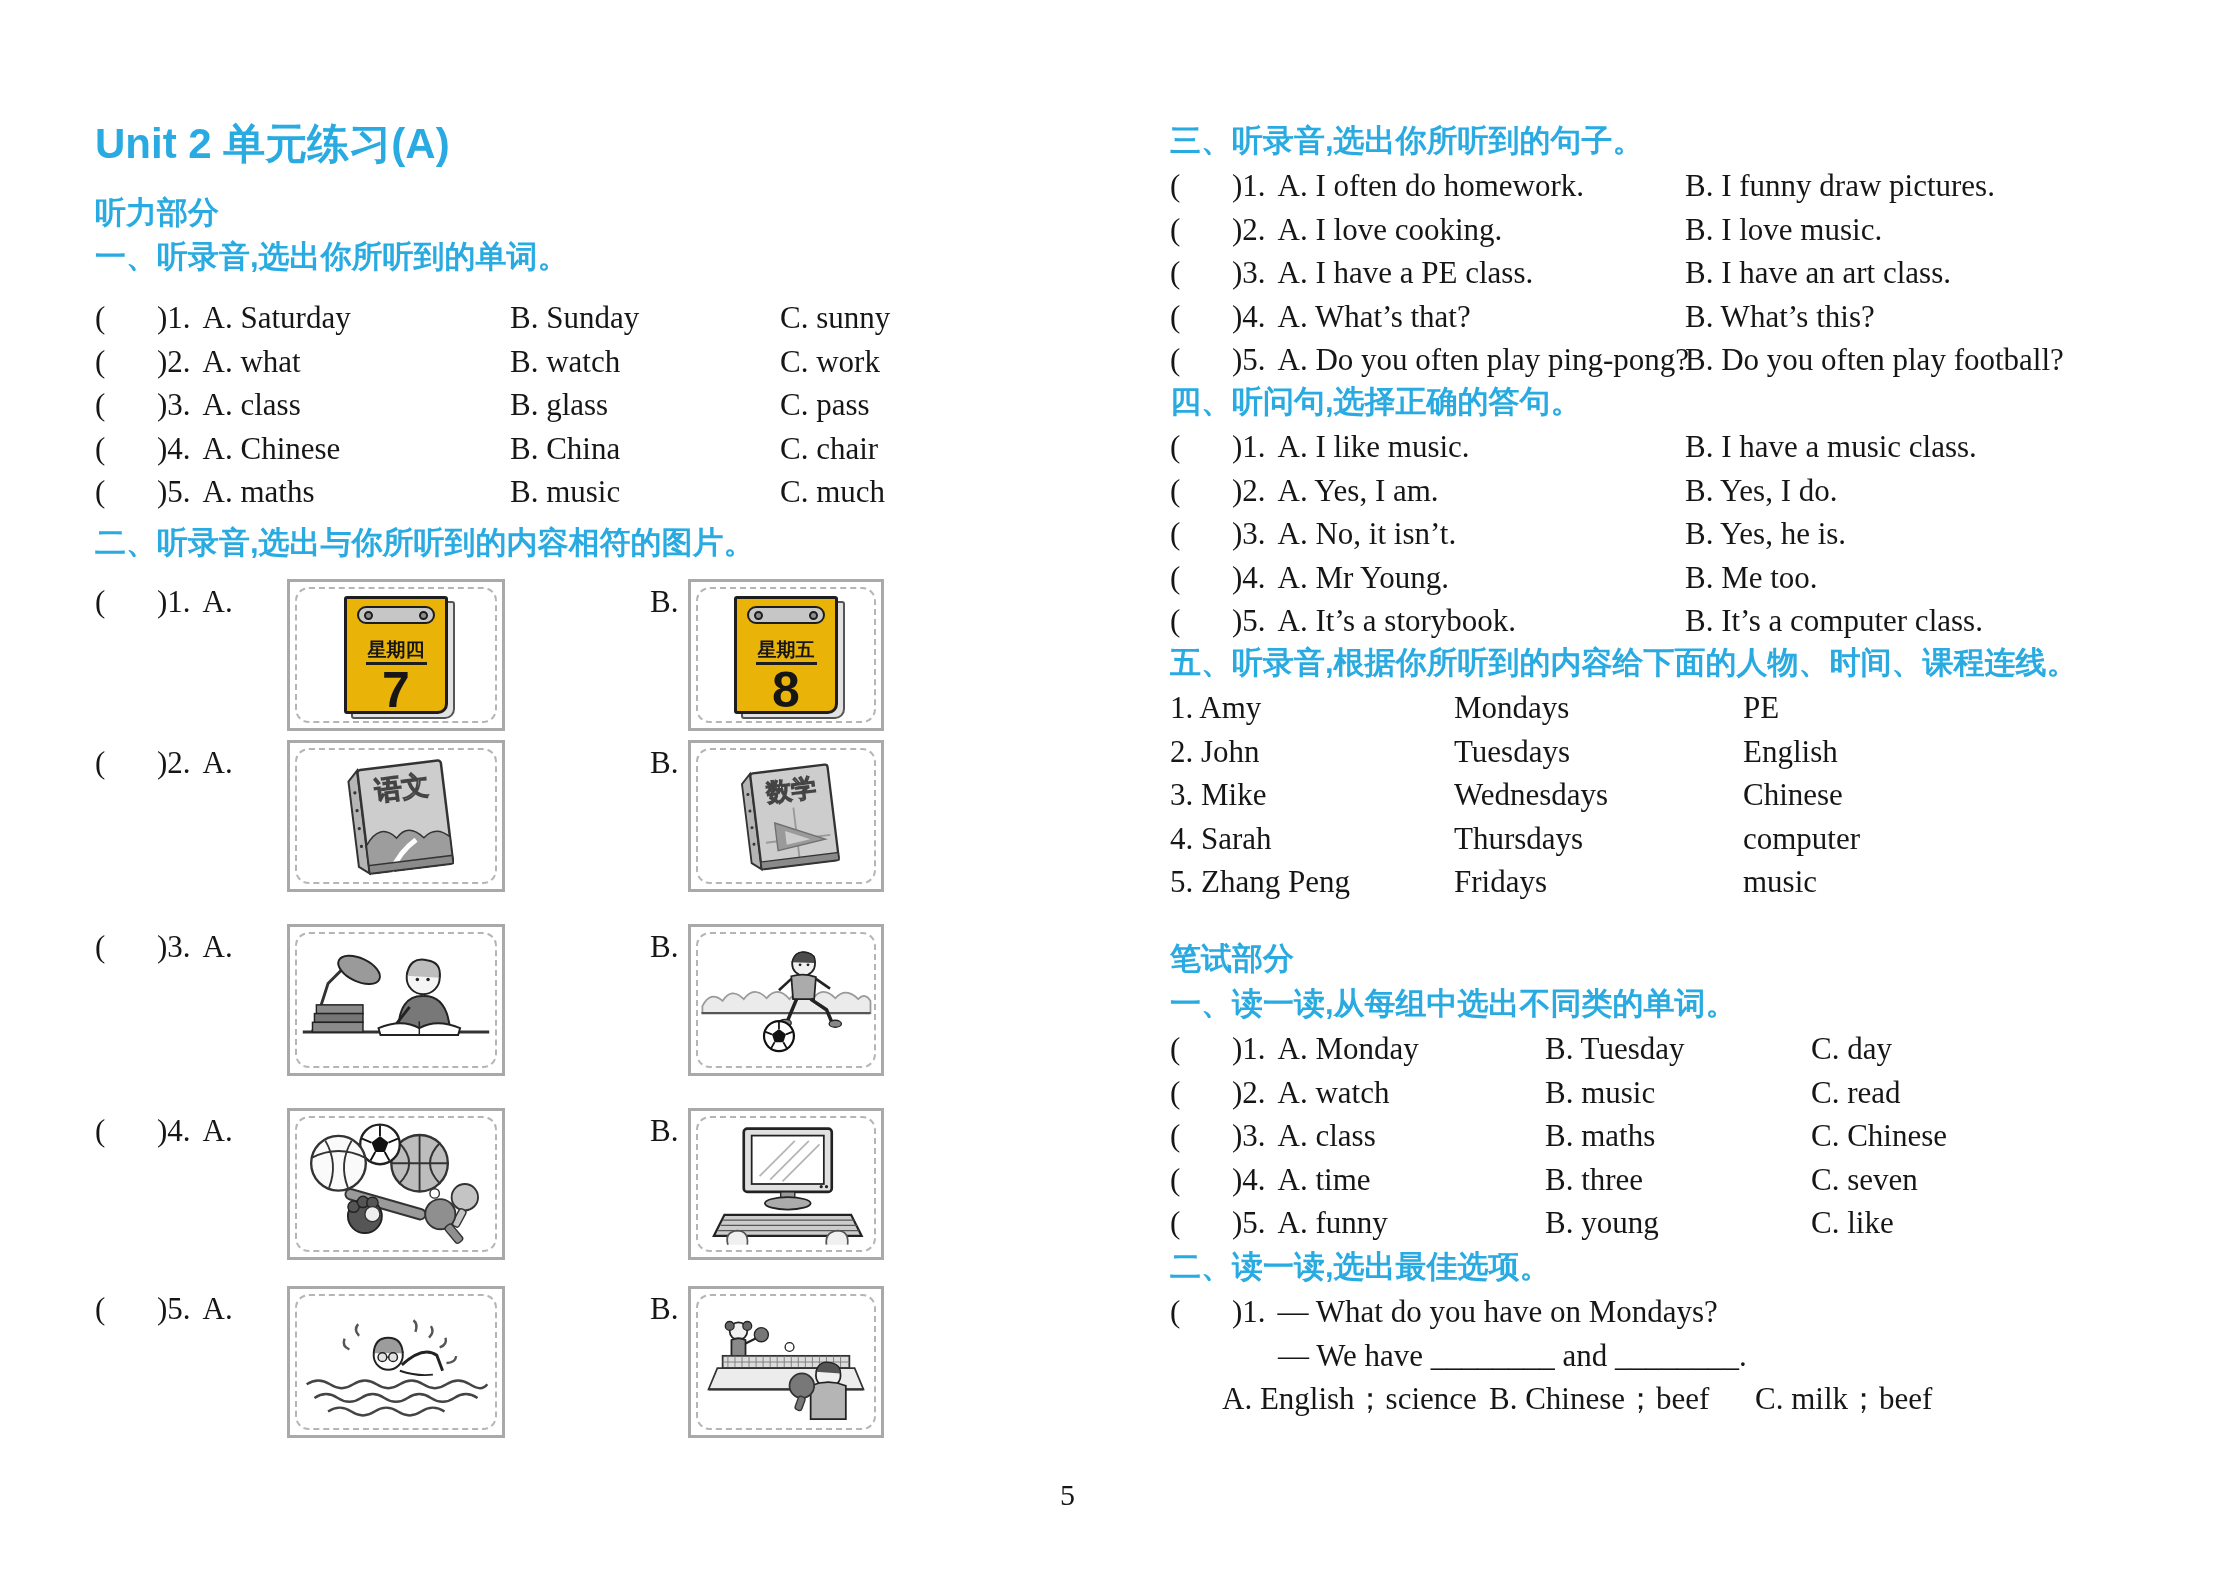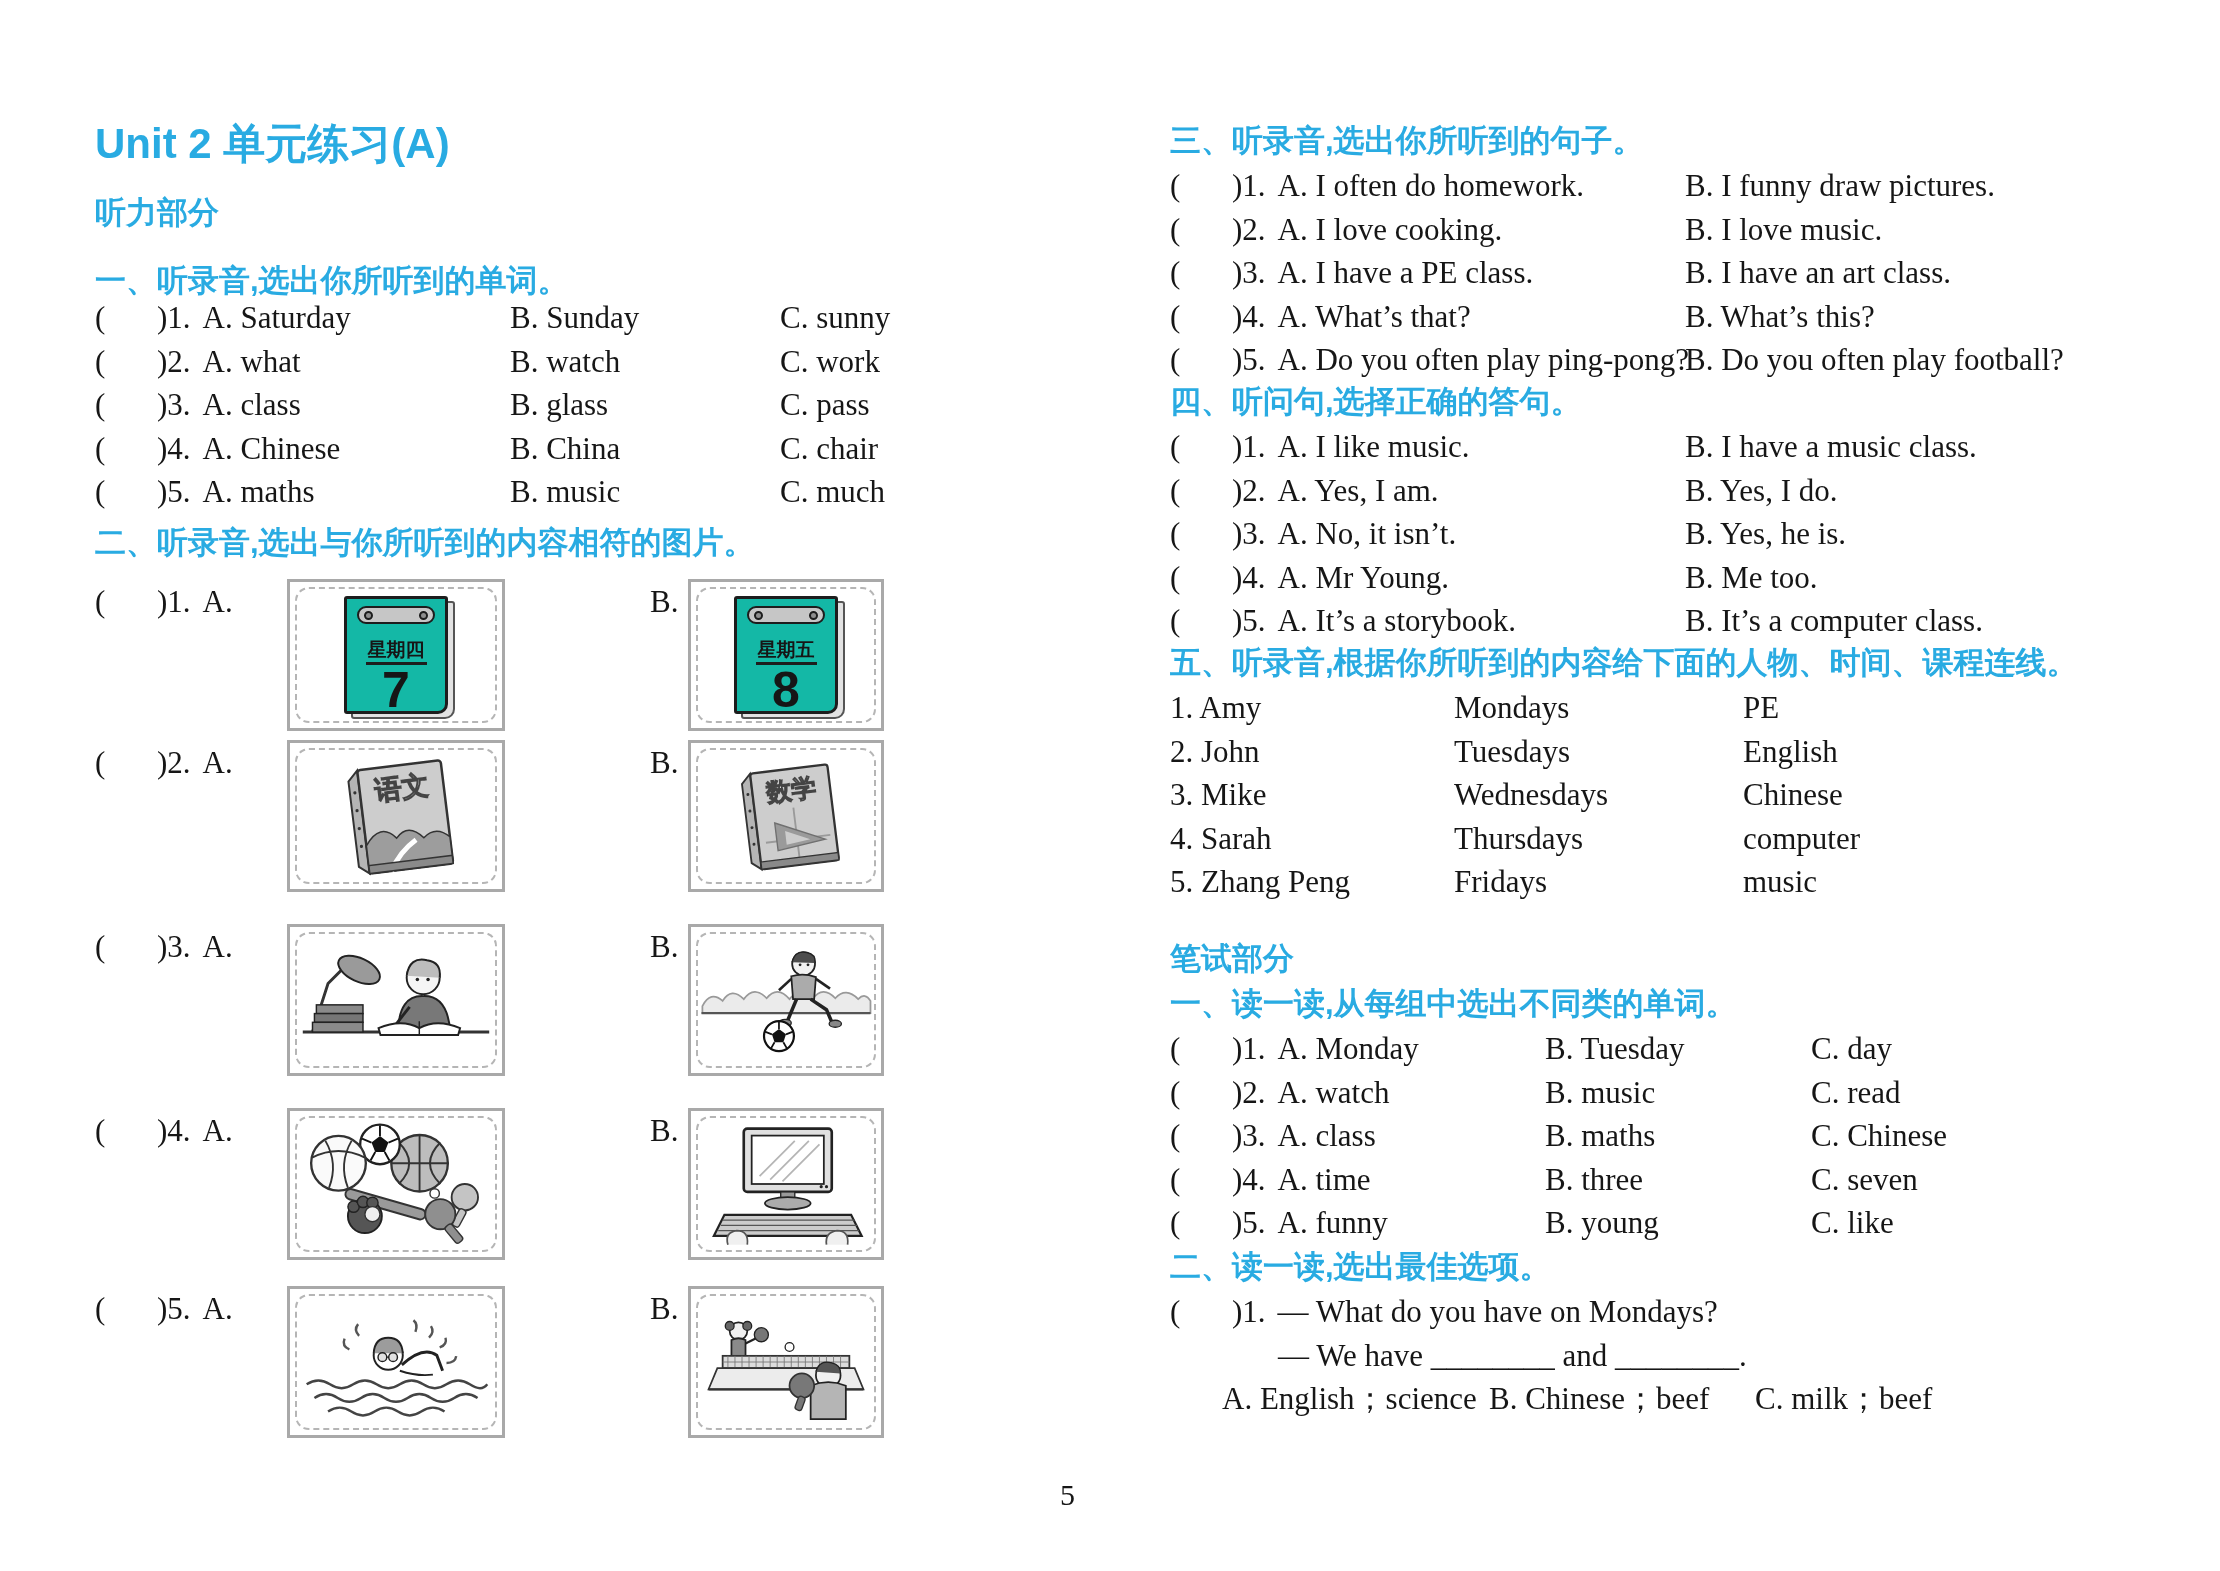--- a/index.html
+++ b/index.html
@@ -22,39 +22,39 @@
   .paren{display:inline-block;width:62px}
   .opt{margin-left:12px}
   .pic-row{position:absolute;left:95px;width:930px;height:162px;font-size:31px;line-height:38px}
   .pic-label-a{position:absolute;left:0;top:4px;white-space:nowrap}
   .pic-label-b{position:absolute;left:555px;top:4px}
   .pic-box{position:absolute;top:0;width:218px;height:152px;border:3px solid #a9a9a9;background:#fff;padding:5px}
   .pic-box .dash{width:100%;height:100%;border:2px dashed #b5b5b5;border-radius:14px;display:flex;align-items:center;justify-content:center;overflow:hidden;background:#fff}
   .box-a{left:192px}
   .box-b{left:593px;width:196px}
   
-  .cal{position:relative;width:104px;height:118px;background:#14b8a6;border:3px solid #1d1d1d;border-radius:3px 3px 10px 3px;
+  .cal{position:relative;width:104px;height:118px;background:#eab308;border:3px solid #1d1d1d;border-radius:3px 3px 10px 3px;
        box-shadow:7px 5px 0 -2px #e2e2e2,7px 5px 0 0 #555;font-family:"Liberation Sans",sans-serif;text-align:center}
   .cal-bar{height:18px;margin:7px 10px 3px;background:#c6c6c6;border:2px solid #1d1d1d;border-radius:9px;display:flex;align-items:center;justify-content:space-between;padding:0 5px}
   .grommet{width:9px;height:9px;border-radius:50%;background:#8e8e8e;border:2px solid #1d1d1d}
   .cal-week{display:inline-block;font-weight:bold;font-size:19px;line-height:1.15;border-bottom:3px solid #1d1d1d;padding:0 2px 1px}
   .cal-num{font-weight:bold;font-size:50px;line-height:1.02}
   .svgtext{font-family:"Liberation Sans",sans-serif;font-weight:bold}
   .pagenum{font-size:30px}
 </style>
 </head>
 <body>
 
 <div class="page">
 
   <div class="abs heading title center" style="left:95px;top:116px;width:1000px">Unit 2 单元练习(A)</div>
 
   <div class="abs heading center" style="left:95px;top:192px;width:1000px">听力部分</div>
 
-  <div class="abs heading" style="left:95px;top:260px">一、听录音,选出你所听到的单词。</div>
+  <div class="abs heading" style="left:95px;top:236px">一、听录音,选出你所听到的单词。</div>
 
   <div class="abs rows" style="left:95px;top:296px;width:960px">
     <div class="grid g-s1">
       <span><span class="paren">(</span><span>)1.</span><span class="opt">A. Saturday</span></span>
       <span>B. Sunday</span>
       <span>C. sunny</span>
     </div>
     <div class="grid g-s1">
       <span><span class="paren">(</span><span>)2.</span><span class="opt">A. what</span></span>
       <span>B. watch</span>

